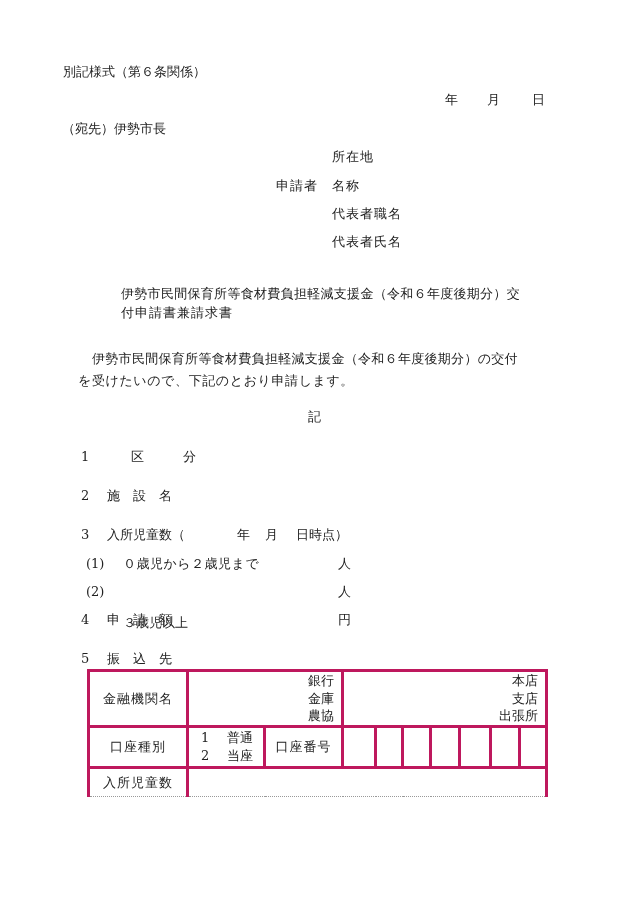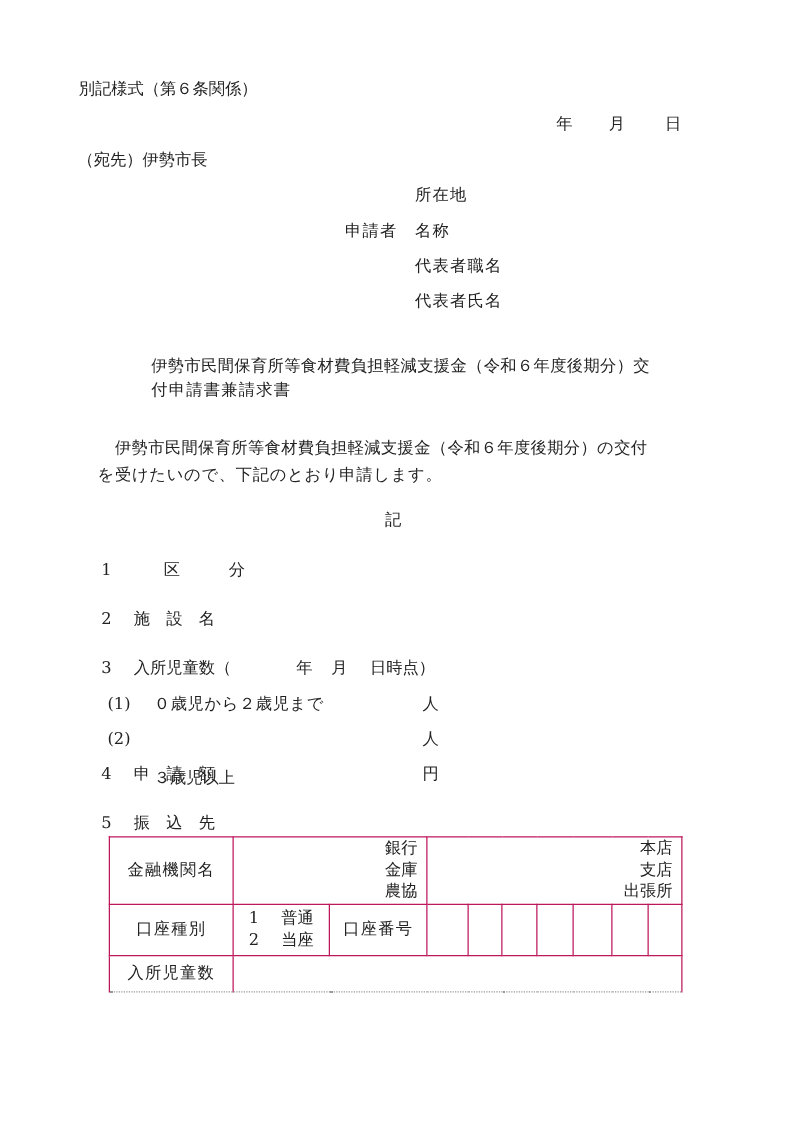--- a/index.html
+++ b/index.html
@@ -9,21 +9,21 @@
       color: #222222; font-size: 13px;
     }
     .abs { position: absolute; white-space: nowrap; line-height: 16px; }
     .sp { letter-spacing: 1px; }
     table.bank {
       position: absolute; left: 87px; top: 669px;
       border-collapse: collapse; table-layout: fixed;
       width: 458px;
     }
     table.bank td {
-      border: 1px solid #be185d; padding: 0; font-size: 13px; line-height: 17px;
+      border: 3px solid #be185d; padding: 0; font-size: 13px; line-height: 17px;
       vertical-align: middle;
     }
     td.lbl { text-align: center; letter-spacing: 1px; }
     td.right { text-align: right; padding-right: 7px !important; }
     tr.furi td { border-bottom: 1px dotted #999999; }
     tr.meigi td { border-top: 1px dotted #999999; }
     .stack div { line-height: 17.5px; }
     .type-line { padding-left: 12px; }
     .type-line span.num { display: inline-block; width: 26px; }
   </style>

